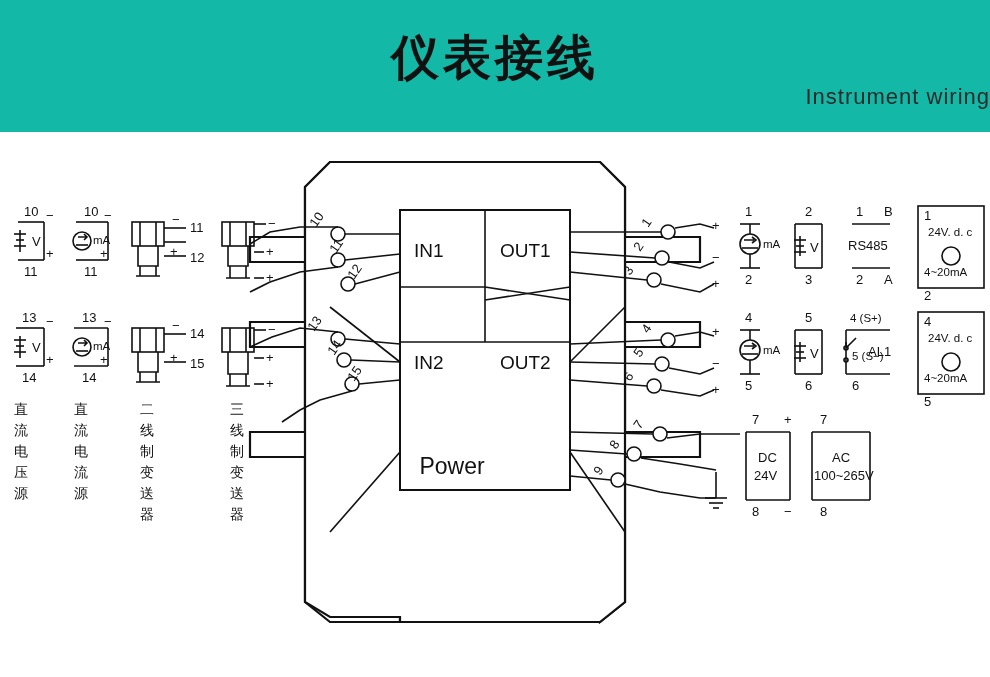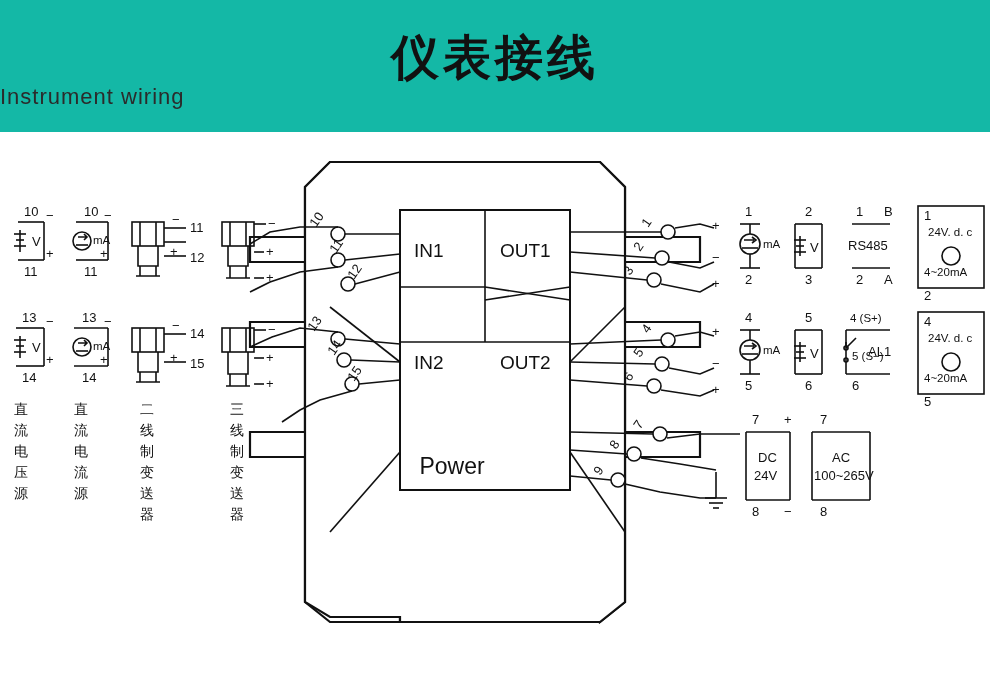--- a/index.html
+++ b/index.html
@@ -11,21 +11,21 @@
   #header{
     position:absolute;left:0;top:0;width:990px;height:132px;
     background:#14b8a6;
   }
   #header .title{
     position:absolute;width:990px;text-align:center;top:26px;
     font-size:48px;font-weight:bold;letter-spacing:4px;color:#111;
     font-family:"DejaVu Sans","Liberation Sans",sans-serif;
   }
   #header .subtitle{
-    position:absolute;width:990px;text-align:left;top:84px;
+    position:absolute;width:990px;text-align:right;top:84px;
     font-size:22px;color:#2b2b2b;letter-spacing:1px;
     font-family:"Liberation Sans", sans-serif;
   }
   #canvas{position:absolute;left:0;top:132px;width:990px;height:545px;}
   svg{display:block;}
   .ln{stroke:#111;stroke-width:1.6;fill:none;}
   .body-outline{stroke:#111;stroke-width:2.2;fill:#fff;}
   .box{stroke:#111;stroke-width:2;fill:#fff;}
   .term{stroke:#111;stroke-width:1.6;fill:#fff;}
   .t{font-family:"Liberation Sans",sans-serif;font-size:13px;fill:#111;}

